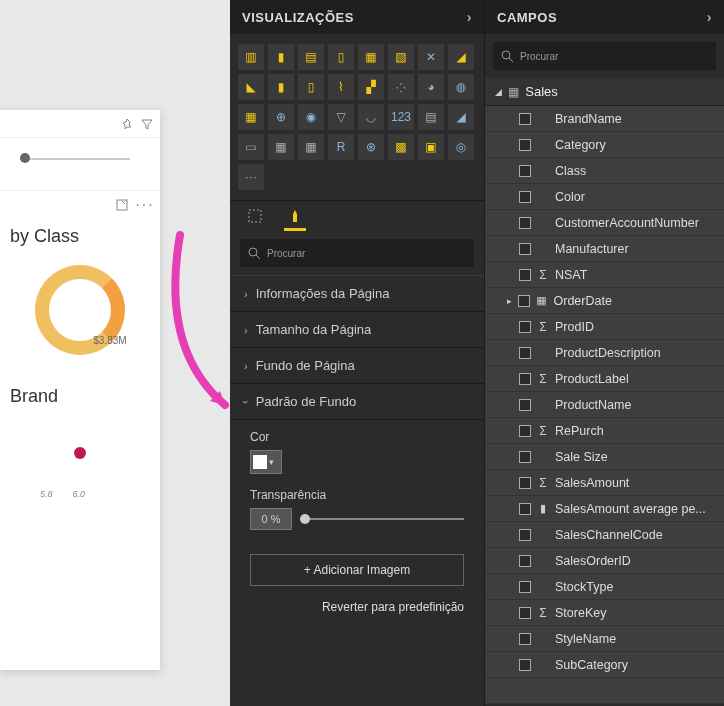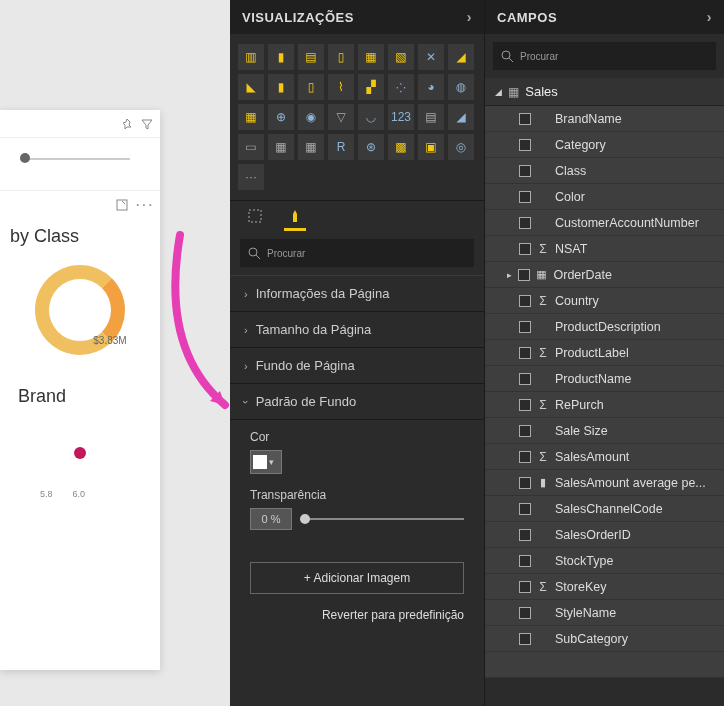--- a/index.html
+++ b/index.html
@@ -9,23 +9,23 @@
   .canvas { position: absolute; left: 0; top: 0; width: 230px; height: 706px; background: #e8e8e8; }
   .canvas-inner { position: absolute; left: 0; top: 110px; width: 160px; height: 560px; background: #fff; box-shadow: 0 2px 8px rgba(0,0,0,0.15); }
   .card-head { height: 28px; border-bottom: 1px solid #eee; display:flex; justify-content:flex-end; align-items:center; padding: 0 6px; gap:6px; color:#888; }
   .icon-small { width:14px; height:14px; display:inline-flex; align-items:center; justify-content:center; }
   .chart-title { padding: 8px 10px; font-size: 18px; color: #333; }
   .dots { color:#888; font-size:16px; letter-spacing:1px; }
   .slider { margin: 20px 10px 30px 20px; height:2px; background:#ccc; position:relative; width:110px; }
   .slider::before { content:""; position:absolute; left:0; top:-5px; width:10px; height:10px; border-radius:50%; background:#666; }
   .donut { width:90px; height:90px; border-radius:50%; border:14px solid #f0c060; border-right-color:#f2a040; margin:10px auto; }
   .donut-label { font-size:10px; color:#666; text-align:center; margin-top:-30px; margin-left:60px; }
-  .chart2-title { padding: 40px 18px 10px; font-size:18px; color:#333; }
+  .chart2-title { padding: 40px 10px 10px; font-size:18px; color:#333; }
   .bubble { width:12px; height:12px; background:#c2185b; border-radius:50%; margin: 30px auto 0; }
-  .axis-label { font-size:9px; color:#888; margin-top:30px; display:flex; gap:20px; padding-left:40px; }
+  .axis-label { font-size:9px; color:#888; margin-top:30px; display:flex; gap:20px; padding-left:40px;font-style:italic; }
 
   
   .arrow { position:absolute; left:140px; top:230px; width:110px; height:200px; pointer-events:none; }
 
   
   .viz-pane { position:absolute; left:230px; top:0; width:254px; height:706px; background:#2b2b2b; color:#ddd; display:flex; flex-direction:column; }
   .pane-header { height:34px; background:#1f1f1f; display:flex; align-items:center; justify-content:space-between; padding:16px 12px; font-size:13px; font-weight:600; letter-spacing:0.5px; }
   .chevron { font-size:14px; color:#aaa; }
   .viz-gallery { padding:10px 8px; display:grid; grid-template-columns: repeat(8, 26px); gap:4px 4px; }
   .viz-icon { width:26px; height:26px; background:#3a3a3a; display:flex; align-items:center; justify-content:center; font-size:12px; color:#f2c811; }
@@ -45,21 +45,21 @@
 
   .acc-body { padding:10px 20px 18px; font-size:12px; color:#ccc; }
   .prop-label { font-size:12px; margin-bottom:6px; }
   .color-swatch { width:32px; height:24px; background:#555; border:1px solid #777; display:flex; align-items:center; padding:2px; gap:2px; }
   .swatch-inner { width:14px; height:14px; background:#fff; }
   .swatch-chev { font-size:9px; color:#ccc; }
   .trans-row { display:flex; align-items:center; gap:8px; }
   .trans-val { width:42px; height:22px; background:#555; border:1px solid #777; display:flex; align-items:center; justify-content:center; font-size:11px; }
   .trans-slider { flex:1; height:2px; background:#888; position:relative; }
   .trans-slider::before{content:"";position:absolute;left:0;top:-4px;width:10px;height:10px;border-radius:50%;background:#ccc;}
-  .add-img-btn { margin:32px 0 10px; border:1px solid #666; height:32px; display:flex; align-items:center; justify-content:center; font-size:12px; color:#ddd; cursor:pointer; }
+  .add-img-btn { margin:24px 0 10px; border:1px solid #666; height:32px; display:flex; align-items:center; justify-content:center; font-size:12px; color:#ddd; cursor:pointer; }
   .revert { text-align:right; font-size:12px; color:#ddd; padding-top:4px; }
 
   
   .fields-pane { position:absolute; left:484px; top:0; width:240px; height:706px; background:#2b2b2b; color:#ddd; display:flex; flex-direction:column; border-left:1px solid #1a1a1a; }
   .fields-list { overflow-y:auto; flex:1; }
   .table-row-h { padding:6px 8px 6px 10px; font-size:13px; color:#eee; display:flex; align-items:center; gap:6px; background:#333; border-bottom:1px solid #222; }
   .tri { font-size:9px; color:#ccc; }
   .tbl-icon { font-size:12px; color:#aaa; }
   .field-row { padding:4px 8px 4px 34px; font-size:12.5px; color:#ddd; display:flex; align-items:center; gap:6px; background:#3e3e3e; border-bottom:1px solid #333; height:26px; }
   .checkbox { width:12px; height:12px; border:1px solid #aaa; background:#2b2b2b; flex-shrink:0; }
@@ -245,33 +245,38 @@
           <span class="sigma"></span>
           <span>Color</span>
         </div>
         <div class="field-row">
           <span class="checkbox"></span>
           <span class="sigma"></span>
           <span>CustomerAccountNumber</span>
         </div>
         <div class="field-row">
           <span class="checkbox"></span>
+          <span class="sigma"></span>
+          <span>Manufacturer</span>
+        </div>
+        <div class="field-row">
+          <span class="checkbox"></span>
           <span class="sigma">Σ</span>
           <span>NSAT</span>
         </div>
         <div class="field-row haschild">
           <span class="tri">▸</span>
           <span class="checkbox"></span>
           <span class="field-icon">▦</span>
           <span>OrderDate</span>
         </div>
         <div class="field-row">
           <span class="checkbox"></span>
           <span class="sigma">Σ</span>
-          <span>Country</span>
+          <span>ProdID</span>
         </div>
         <div class="field-row">
           <span class="checkbox"></span>
           <span class="sigma"></span>
           <span>ProductDescription</span>
         </div>
         <div class="field-row">
           <span class="checkbox"></span>
           <span class="sigma">Σ</span>
           <span>ProductLabel</span>

